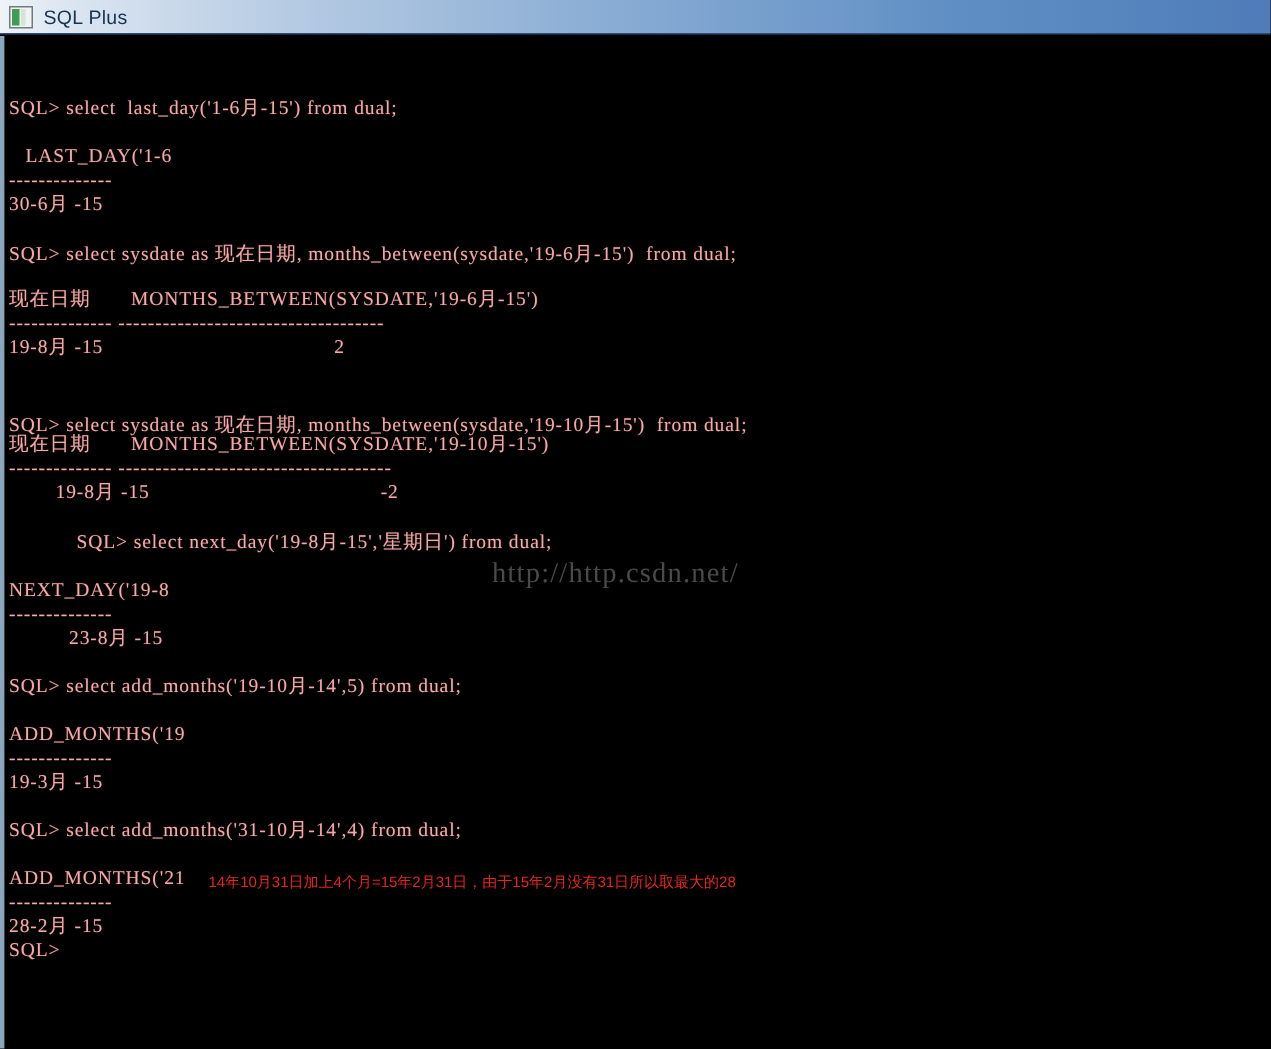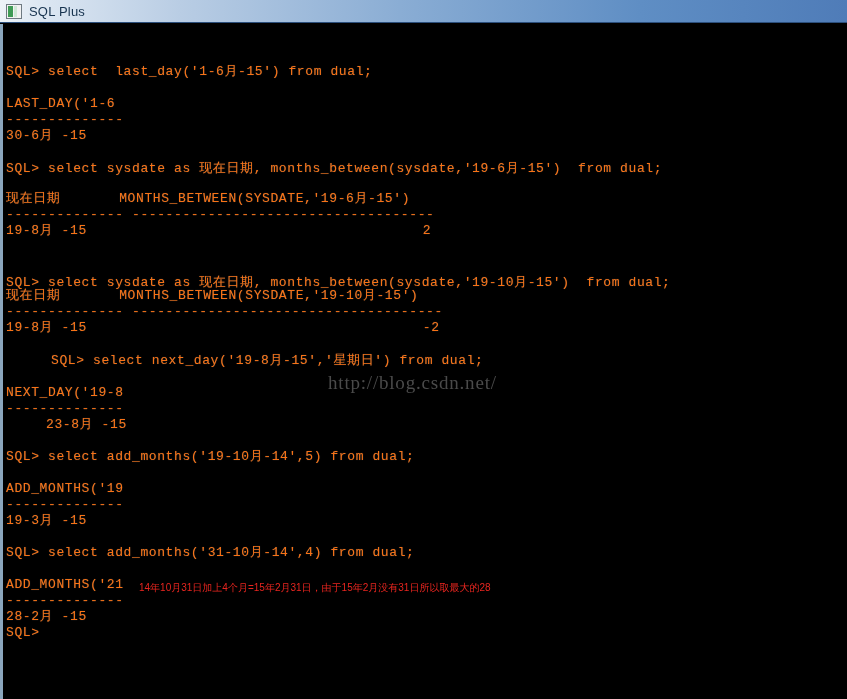--- a/index.html
+++ b/index.html
@@ -95,24 +95,24 @@
     width: 844px;
     height: 675px;
     background: #000000;
     overflow: hidden;
   }
 
   
   .term-line {
     position: absolute;
     left: 3px;
-    font-family: Liberation Mono, monospace;
+    font-family: Liberation Serif, serif;
     font-size: 13px;
     line-height: 16px;
-    color: #f97316;
+    color: #fca5a5;
     white-space: pre;
     letter-spacing: 0.6px;
     text-shadow: 0 0 1px rgba(200,200,200,0.35);
   }
 
   
   #watermark {
     position: absolute;
     left: 325px;
     top: 348px;
@@ -147,45 +147,45 @@
       <span class="blk-a"></span>
       <span class="blk-b"></span>
     </span>
     <span id="title-text">SQL Plus</span>
   </div>
 
   <div id="console-frame">
     <div id="console">
 
     <div class="term-line" style="top: 40px;">SQL&gt; select  last_day('1-6月-15') from dual;</div>
-        <div class="term-line" style="top: 72px;">LAST_DAY('1-6</div>
+        <div class="term-line" style="top: 72px; margin-left: 11px;">LAST_DAY('1-6</div>
         <div class="term-line" style="top: 88px;">--------------</div>
         <div class="term-line" style="top: 104px;">30-6月 -15</div>
         <div class="term-line" style="top: 137px;">SQL&gt; select sysdate as 现在日期, months_between(sysdate,'19-6月-15')  from dual;</div>
         <div class="term-line" style="top: 167px;">现在日期       MONTHS_BETWEEN(SYSDATE,'19-6月-15')</div>
         <div class="term-line" style="top: 183px;">-------------- ------------------------------------</div>
         <div class="term-line" style="top: 199px;">19-8月 -15                                        2</div>
         <div class="term-line" style="top: 251px;">SQL&gt; select sysdate as 现在日期, months_between(sysdate,'19-10月-15')  from dual;</div>
         <div class="term-line" style="top: 264px;">现在日期       MONTHS_BETWEEN(SYSDATE,'19-10月-15')</div>
         <div class="term-line" style="top: 280px;">-------------- -------------------------------------</div>
-        <div class="term-line" style="top: 296px;">19-8月 -15                                        -2</div>
+        <div class="term-line" style="top: 296px; margin-left: 31px;">19-8月 -15                                        -2</div>
         <div class="term-line" style="top: 329px; margin-left: 45px;">SQL&gt; select next_day('19-8月-15','星期日') from dual;</div>
         <div class="term-line" style="top: 361px;">NEXT_DAY('19-8</div>
         <div class="term-line" style="top: 377px;">--------------</div>
         <div class="term-line" style="top: 393px; margin-left: 40px;">23-8月 -15</div>
         <div class="term-line" style="top: 425px;">SQL&gt; select add_months('19-10月-14',5) from dual;</div>
         <div class="term-line" style="top: 457px;">ADD_MONTHS('19</div>
         <div class="term-line" style="top: 473px;">--------------</div>
         <div class="term-line" style="top: 489px;">19-3月 -15</div>
         <div class="term-line" style="top: 521px;">SQL&gt; select add_months('31-10月-14',4) from dual;</div>
         <div class="term-line" style="top: 553px;">ADD_MONTHS('21</div>
         <div class="term-line" style="top: 569px;">--------------</div>
         <div class="term-line" style="top: 585px;">28-2月 -15</div>
         <div class="term-line" style="top: 601px; text-align: right;">SQL&gt;</div>
       </div>
 
-    <div id="watermark">http://blog.csdn.net/</div>
+    <div id="watermark">http://http.csdn.net/</div>
 
     <div id="annotation">14年10月31日加上4个月=15年2月31日，由于15年2月没有31日所以取最大的28</div>
 
   </div>
 
 </div>
 
 </body></html>

